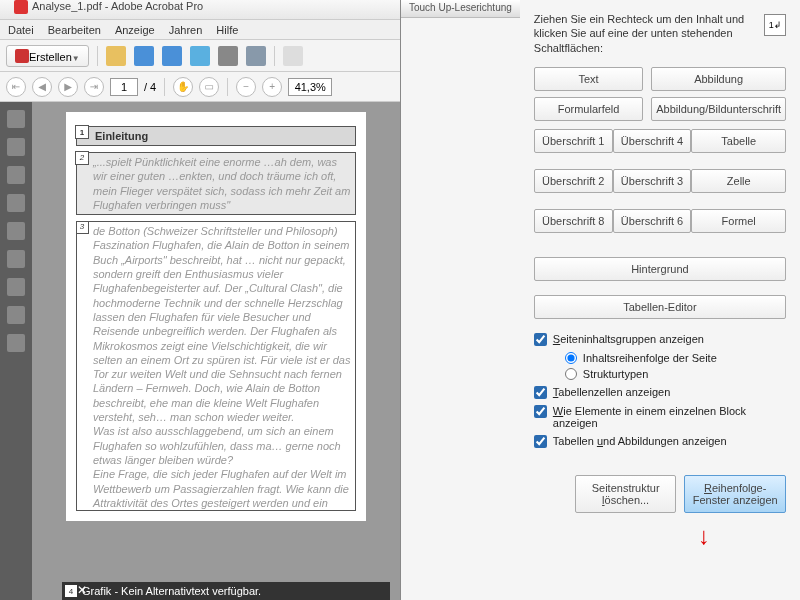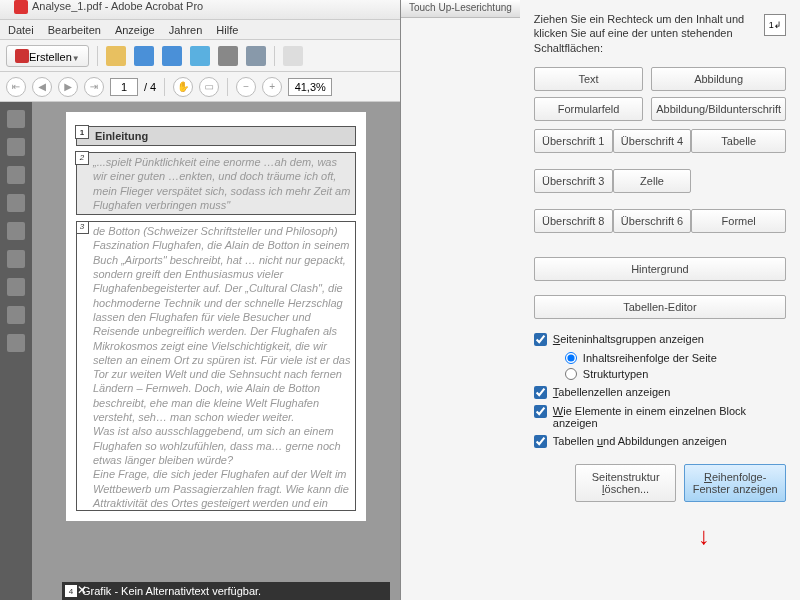--- a/index.html
+++ b/index.html
@@ -49,21 +49,21 @@
 .btn-grid { display: grid; grid-template-columns: 1fr 1fr; gap: 6px 8px; margin-bottom: 8px; }
 .pbtn { border: 1px solid #aaa; background: linear-gradient(#fff,#eee); padding: 5px 4px; text-align: center; color: #444; border-radius: 2px; font-size: 11px; }
 .btn-row3 { display: grid; grid-template-columns: 1fr 1fr 1.2fr; margin-bottom: 16px; }
 .sep { height: 8px; }
 .chk-area { margin-top: 14px; }
 .chk { display: flex; align-items: flex-start; gap: 6px; margin: 6px 0; color: #222; }
 .chk input[type=checkbox] { width: 13px; height: 13px; accent-color: #2a6bb0; }
 .radio-group { margin-left: 22px; }
 .radio-group .chk { margin: 4px 9px; }
 .radio-group input[type=radio] { width: 12px; height: 12px; }
-.bottom-btns { display: flex; gap: 8px; margin-top: 16px; padding-left: 41px; }
+.bottom-btns { display: flex; gap: 8px; margin-top: 27px; padding-left: 41px; }
 .bottom-btns .pbtn { flex: 1; padding: 6px 4px; }
 .highlight { background: linear-gradient(#dcefff,#a8d4f5); border-color: #5a9bd4; }
 .arrow-red { position: absolute; right: 90px; bottom: 50px; color: #d00; font-size: 24px; }
 .arrow-red::before { content: "↓"; }
 u.hotkey { text-decoration: underline; }
 </style>
 </head>
 <body>
 
 <div class="acrobat">
@@ -162,20 +162,21 @@
       <div class="pbtn">Abbildung</div>
       <div class="pbtn">Formularfeld</div>
       <div class="pbtn">Abbildung/Bildunterschrift</div>
     </div>
     <div class="btn-row3">
       <div class="pbtn">Überschrift 1</div>
       <div class="pbtn">Überschrift 4</div>
       <div class="pbtn">Tabelle</div>
     </div>
     <div class="btn-row3">
+      <div class="pbtn">Überschrift 2</div>
       <div class="pbtn">Überschrift 3</div>
       <div class="pbtn">Zelle</div>
     </div>
     <div class="btn-row3">
       <div class="pbtn">Überschrift 8</div>
       <div class="pbtn">Überschrift 6</div>
       <div class="pbtn">Formel</div>
     </div>
     <div class="sep"></div>
     <div class="pbtn" style="width:100%">Hintergrund</div>

